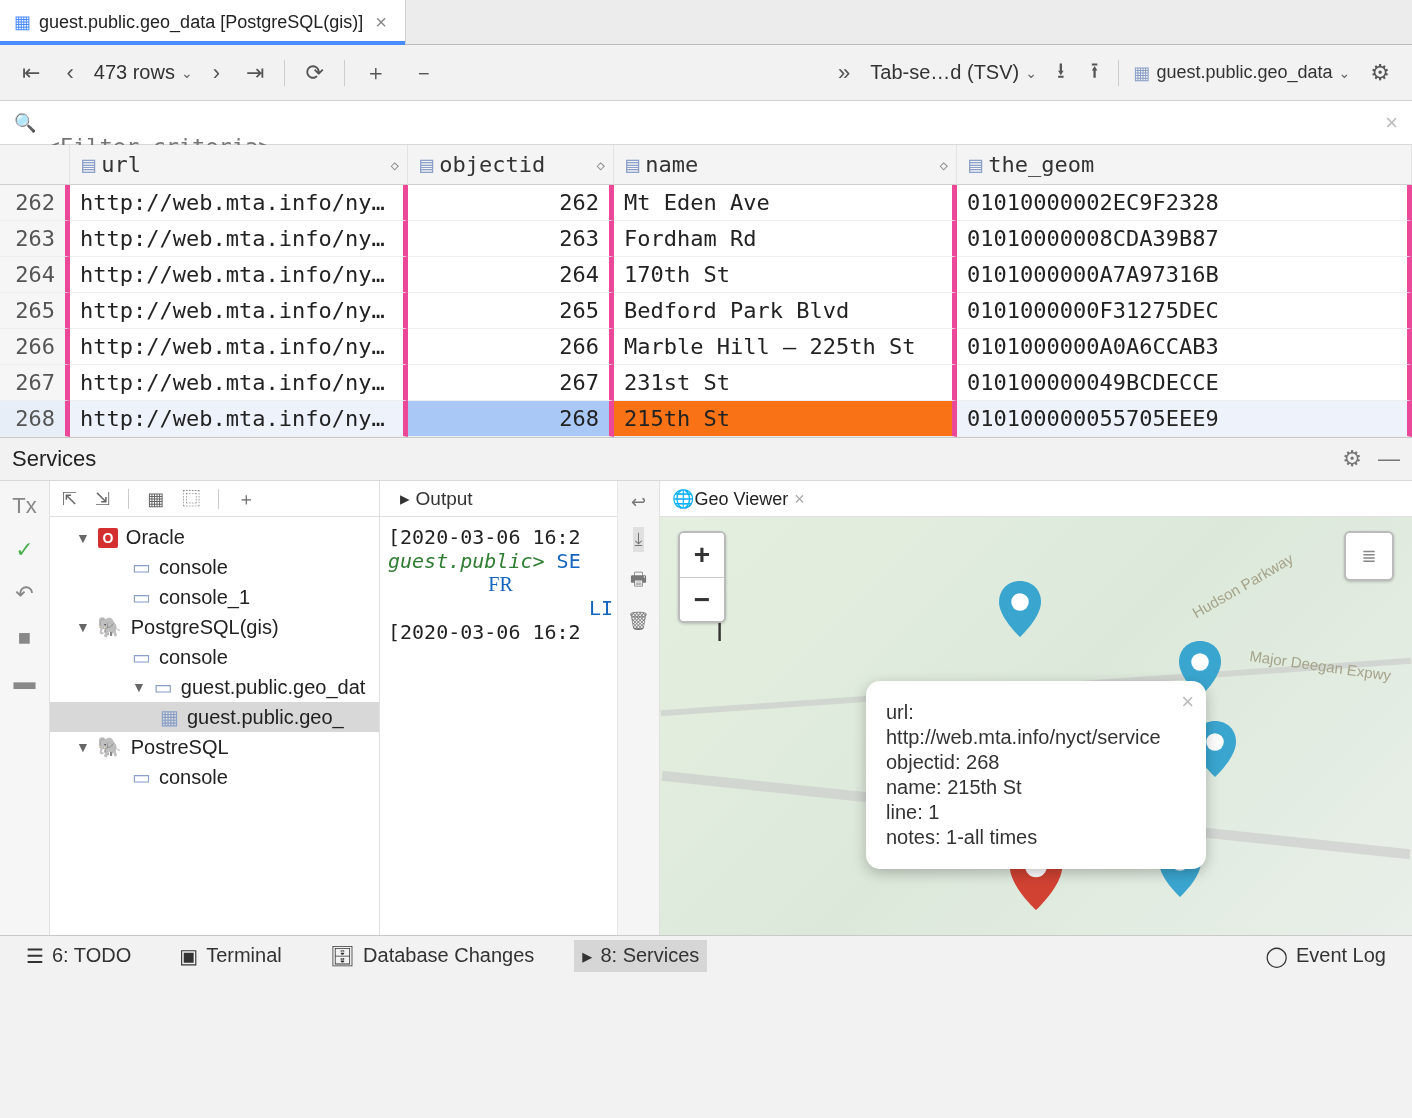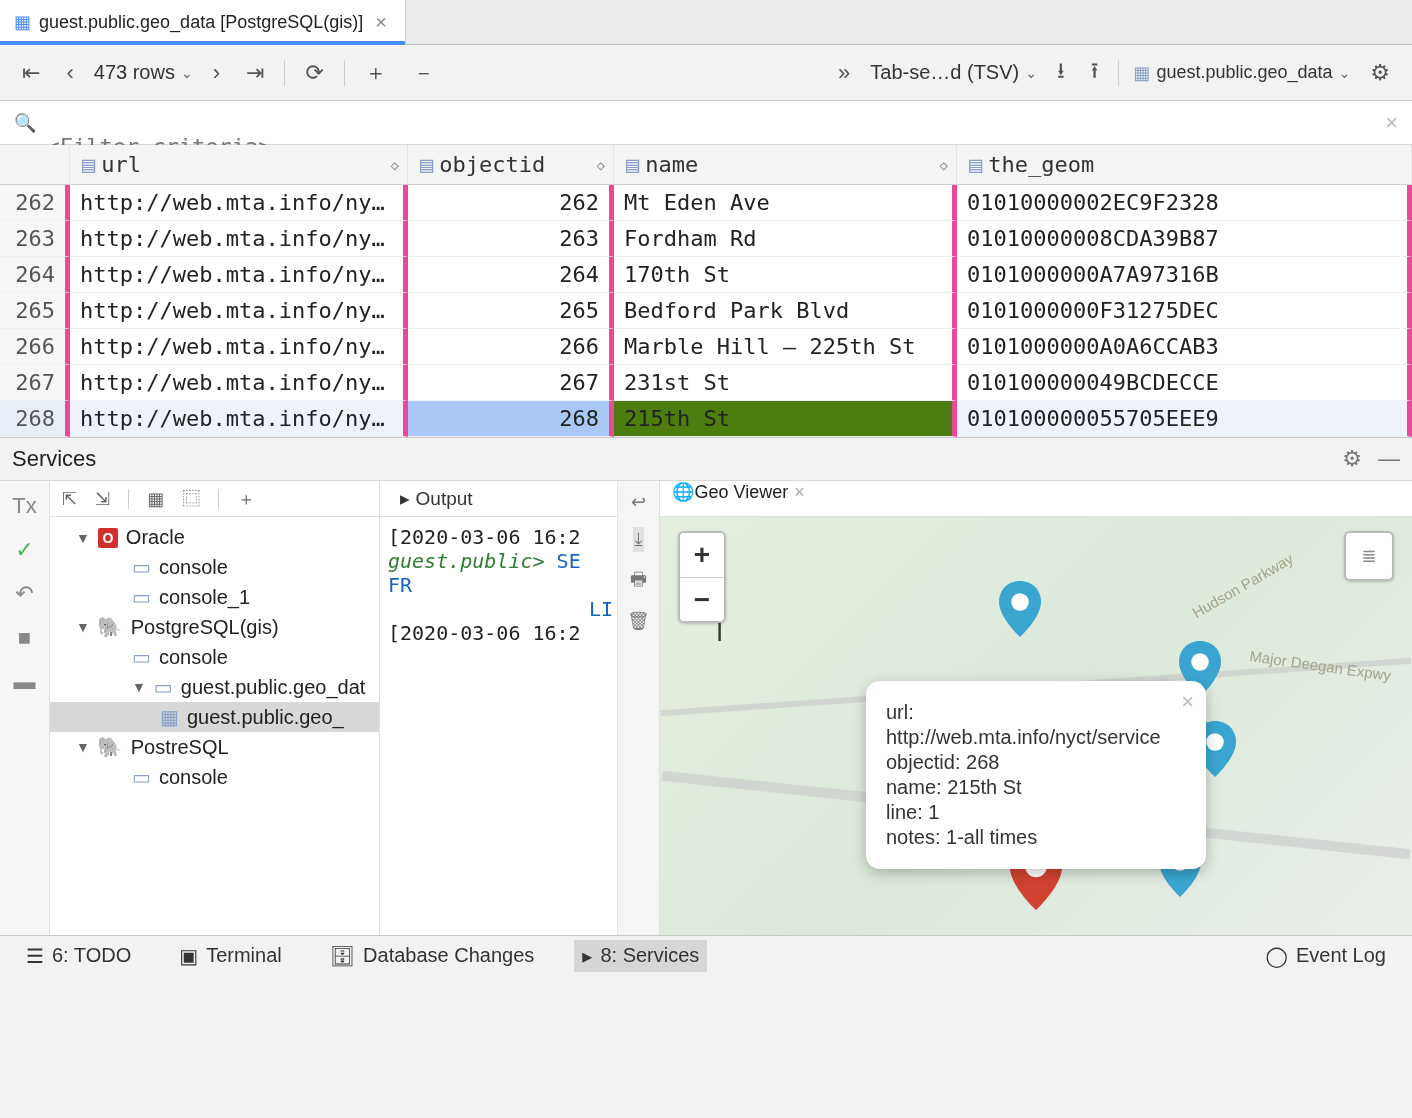--- a/index.html
+++ b/index.html
@@ -39,21 +39,21 @@
   .tree-node.sel { background: #d8d8d8; }
   .indent1 { padding-left: 26px; } .indent3 { padding-left: 82px; } .indent4 { padding-left: 110px; }
   .oracle-ico { background:#d32f2f; color:#fff; width:20px; height:20px; display:inline-flex; align-items:center; justify-content:center; border-radius:2px; font-size:14px; font-weight:bold;}
   .pg-ico { color:#336791; }
   .output-pane { width: 280px; border-right: 1px solid #e0e0e0; display: flex; }
   .output-content { flex:1; font-family: "Menlo","Consolas",monospace; font-size: 20px; padding: 8px 4px 8px 8px; overflow: hidden; }
   .output-sideicons { width: 42px; display:flex; flex-direction:column; align-items:center; gap:14px; padding-top:10px; background:#f5f5f5; border-left:1px solid #e6e6e6;}
   .output-tabbar { height: 36px; border-bottom: 1px solid #e0e0e0; display: flex; align-items: center; gap:8px; padding: 0 10px; }
   .output-tabbar .otab { padding: 4px 10px; font-size:19px; color:#333; display:flex; align-items:center; gap:6px;}
   .geo-pane { flex: 1; position: relative; background: #eaf2e5; overflow: hidden; }
-  .geo-tabbar { height: 36px; background:#fff; border-bottom:1px solid #e0e0e0; display:flex; align-items:flex-start; padding:0 12px; gap:10px;}
+  .geo-tabbar { height: 36px; background:#fff; border-bottom:1px solid #e0e0e0; display:flex; align-items:center; padding:0 12px; gap:10px;}
   .mapwrap { position: relative; width:100%; height: calc(100% - 36px); background: linear-gradient(135deg,#e5efe0 0%, #dce9da 50%, #e9efe9 100%); }
   .road { position:absolute; background:rgba(200,200,200,0.6); }
   .zoomctl { position:absolute; top:14px; left:18px; background:#fff; border:2px solid #bbb; border-radius:6px; overflow:hidden; box-shadow:0 1px 3px rgba(0,0,0,.2);}
   .zoomctl button { display:block; width:44px; height:44px; border:none; background:#fff; font-size:28px; font-weight:bold; color:#333; cursor:pointer;}
   .zoomctl button + button { border-top:1px solid #ccc;}
   .layersctl { position:absolute; top:14px; right:18px; width:50px; height:50px; background:#fff; border:2px solid #bbb; border-radius:6px; display:flex; align-items:center; justify-content:center; box-shadow:0 1px 3px rgba(0,0,0,.2);}
   .marker { position:absolute; width:44px; height:56px; transform:translate(-50%,-100%);}
   .marker svg { width:100%; height:100%;}
   .popup { position:absolute; left:50%; bottom:66px; transform:translateX(-50%); background:#fff; border-radius:14px; padding:18px 20px; width:340px; box-shadow:0 4px 14px rgba(0,0,0,.25); font-size:20px; color:#333;}
   .popup::after { content:""; position:absolute; left:50%; bottom:-18px; transform:translateX(-50%); border:18px solid transparent; border-top-color:#fff;}
@@ -145,21 +145,21 @@
       <span class="colico">▤</span>
       <span>the_geom</span>
     </div>
 
   <div class="row"><div class="cell num">262</div><div class="cell">http://web.mta.info/ny…</div><div class="cell obj">262</div><div class="cell">Mt Eden Ave</div><div class="cell">01010000002EC9F2328</div></div>
   <div class="row"><div class="cell num">263</div><div class="cell">http://web.mta.info/ny…</div><div class="cell obj">263</div><div class="cell">Fordham Rd</div><div class="cell">01010000008CDA39B87</div></div>
   <div class="row"><div class="cell num">264</div><div class="cell">http://web.mta.info/ny…</div><div class="cell obj">264</div><div class="cell">170th St</div><div class="cell">0101000000A7A97316B</div></div>
   <div class="row"><div class="cell num">265</div><div class="cell">http://web.mta.info/ny…</div><div class="cell obj">265</div><div class="cell">Bedford Park Blvd</div><div class="cell">0101000000F31275DEC</div></div>
   <div class="row"><div class="cell num">266</div><div class="cell">http://web.mta.info/ny…</div><div class="cell obj">266</div><div class="cell">Marble Hill – 225th St</div><div class="cell">0101000000A0A6CCAB3</div></div>
   <div class="row"><div class="cell num">267</div><div class="cell">http://web.mta.info/ny…</div><div class="cell obj">267</div><div class="cell">231st St</div><div class="cell">010100000049BCDECCE</div></div>
-  <div class="row selected"><div class="cell num">268</div><div class="cell" style="background:#eef3fb">http://web.mta.info/ny…</div><div class="cell obj">268</div><div class="cell" style="background:#4d7c0f">215th St</div><div class="cell" style="background:#eef3fb">010100000055705EEE9</div></div>
+  <div class="row selected"><div class="cell num">268</div><div class="cell" style="background:#eef3fb">http://web.mta.info/ny…</div><div class="cell obj">268</div><div class="cell" style="background:#f97316">215th St</div><div class="cell" style="background:#eef3fb">010100000055705EEE9</div></div>
 </div>
 
 <div class="services-head">
   <span style="font-size:22px;">Services</span>
   <div style="display:flex;gap:16px;">
     <span style="color:#777;font-size:22px;cursor:pointer;">⚙</span>
     <span style="color:#777;font-size:22px;cursor:pointer;">—</span>
   </div>
 </div>
 
@@ -230,21 +230,21 @@
     <div style="flex:1;display:flex;flex-direction:column;">
       <div class="output-tabbar">
         <div class="otab">
             <span>▸</span>
             <span>Output</span>
           </div>
       </div>
       <div class="output-content">
         <div>[2020-03-06 16:2</div>
         <div><span class="green">guest.public&gt;</span> <span class="blue">SE</span></div>
-        <div style="text-align:left;"><span class="blue">FR</span></div>
+        <div style="text-align:center;font-family:Liberation Serif, serif;"><span class="blue">FR</span></div>
         <div style="text-align:right;"><span class="blue">LI</span></div>
         <div>[2020-03-06 16:2</div>
       </div>
     </div>
     <div class="output-sideicons">
       <span style="color:#777;">↩</span>
       <span style="color:#777;background:#e0e0e0;padding:2px;">⤓</span>
       <span style="color:#777;">🖶</span>
       <span style="color:#777;">🗑</span>
     </div>

